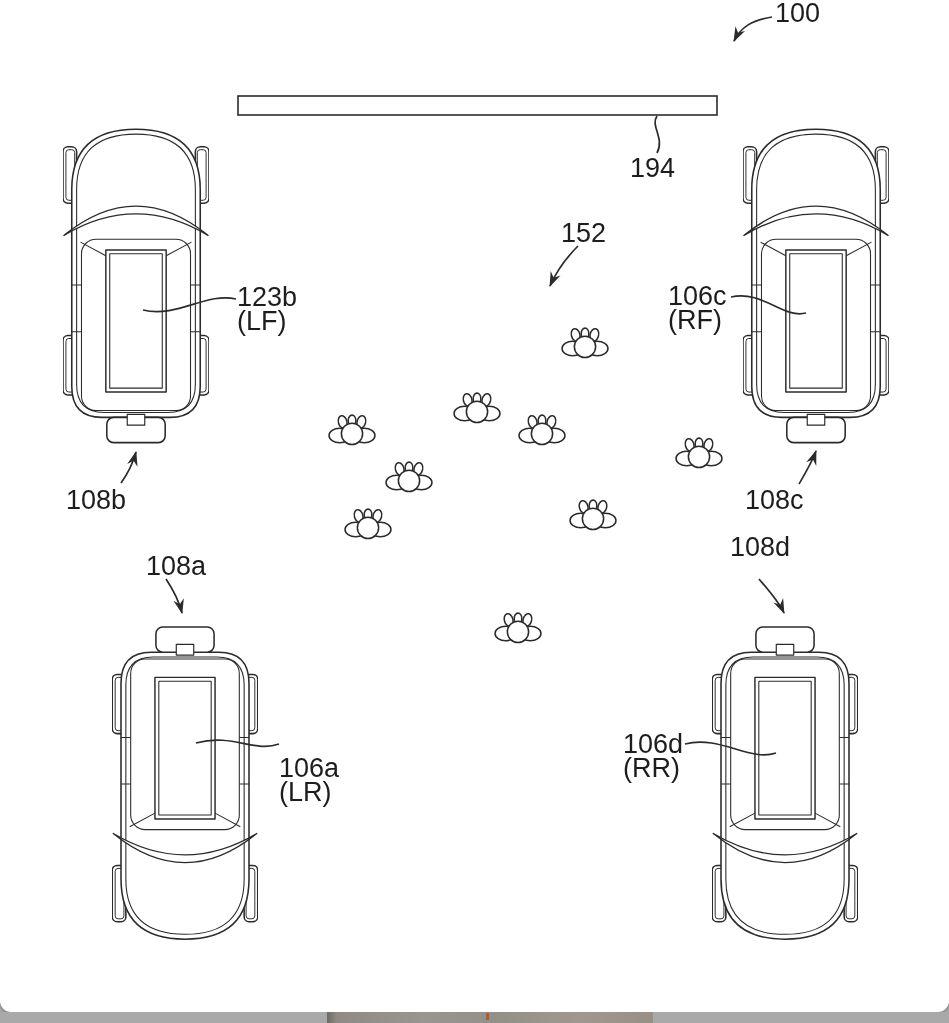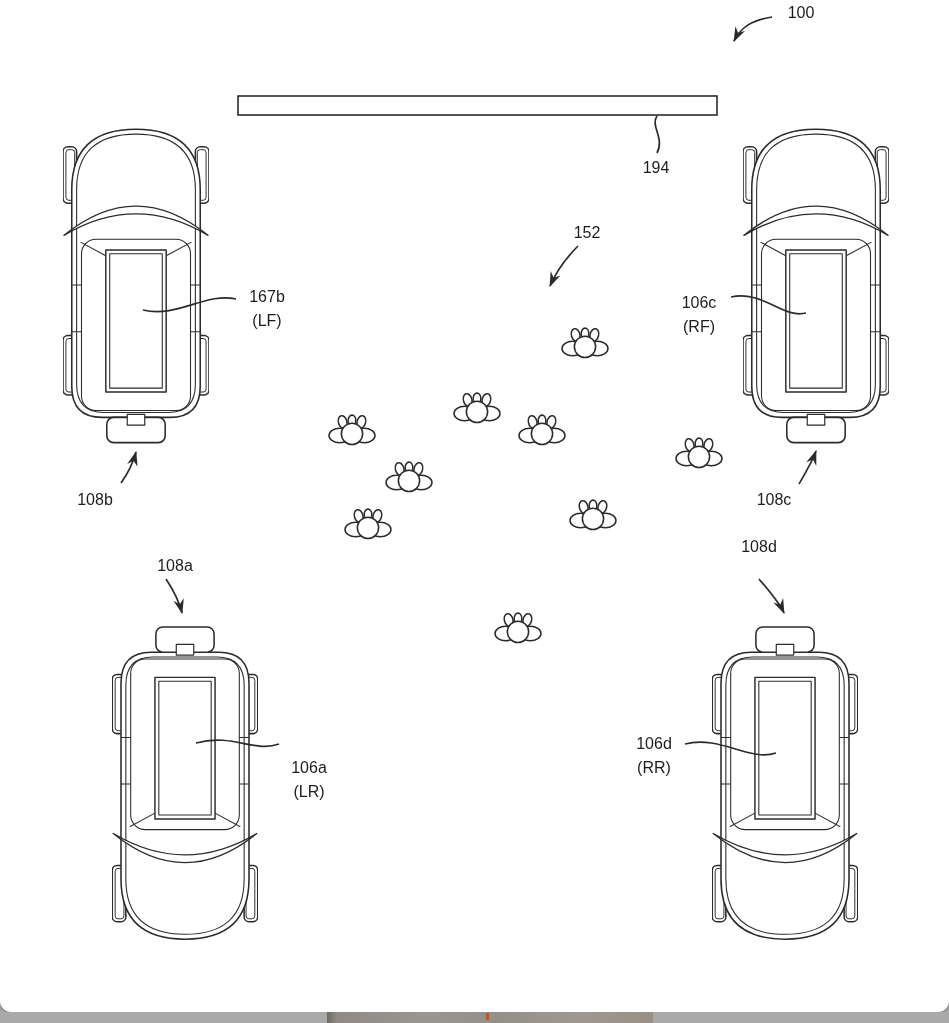--- a/index.html
+++ b/index.html
@@ -5,22 +5,22 @@
   html,body{margin:0;padding:0;width:949px;height:1023px;overflow:hidden;
     background:#a9a9a9;font-family:"Liberation Sans",sans-serif;}
   .stage{position:relative;width:949px;height:1023px;}
   .page{position:absolute;left:0;top:0;width:949px;height:1012px;background:#ffffff;
     border-radius:0 0 11px 11px;box-shadow:0 1px 3px rgba(0,0,0,.35);}
   .desk-strip{position:absolute;left:0;top:1012px;width:949px;height:11px;background:#a9a9a9;}
   .photo-edge{position:absolute;left:327px;top:1012px;width:326px;height:11px;
     background:linear-gradient(90deg,#6d6a63 0%,#8f8b84 3%,#99968f 30%,#929088 52%,#a09890 78%,#988f85 100%);}
   .photo-speck{position:absolute;left:486px;top:1013px;width:3px;height:7px;background:#b75a31;}
   .fig{position:absolute;left:0;top:0;}
-  .lbl{position:absolute;font-size:16px;line-height:24px;color:#1d1d1d;
-    text-align:center;white-space:nowrap;}
+  .lbl{position:absolute;font-size:27px;line-height:24px;color:#1d1d1d;
+    text-align:left;white-space:nowrap;}
   .lbl span{display:block;}
 </style>
 </head>
 <body>
 
 <div class="stage">
 
   <div class="page">
 
     <svg class="fig" width="949" height="1023" viewBox="0 0 949 1023" xmlns="http://www.w3.org/2000/svg">
@@ -105,24 +105,24 @@
         <path d="M166,579 C174,591 179,601 182,613" marker-end="url(#arrowhead)"></path>
         <path d="M759,579 C770,592 779,602 784,613" marker-end="url(#arrowhead)"></path>
       </g>
     </svg>
 
     <div class="lbl" style="left:775px;top:1px;width:52px">100</div>
     <div class="lbl" style="left:630px;top:156px;width:52px">194</div>
     <div class="lbl" style="left:561px;top:221px;width:52px">152</div>
 
     <div class="lbl" style="left:237px;top:285px;width:60px">
-      <span>167b</span>
+      <span>123b</span>
       <span>(LF)</span>
     </div>
-    <div class="lbl" style="left:668px;top:291px;width:62px">
+    <div class="lbl" style="left:668px;top:284px;width:62px">
       <span>106c</span>
       <span>(RF)</span>
     </div>
     <div class="lbl" style="left:279px;top:756px;width:60px">
       <span>106a</span>
       <span>(LR)</span>
     </div>
     <div class="lbl" style="left:623px;top:732px;width:62px">
       <span>106d</span>
       <span>(RR)</span>

